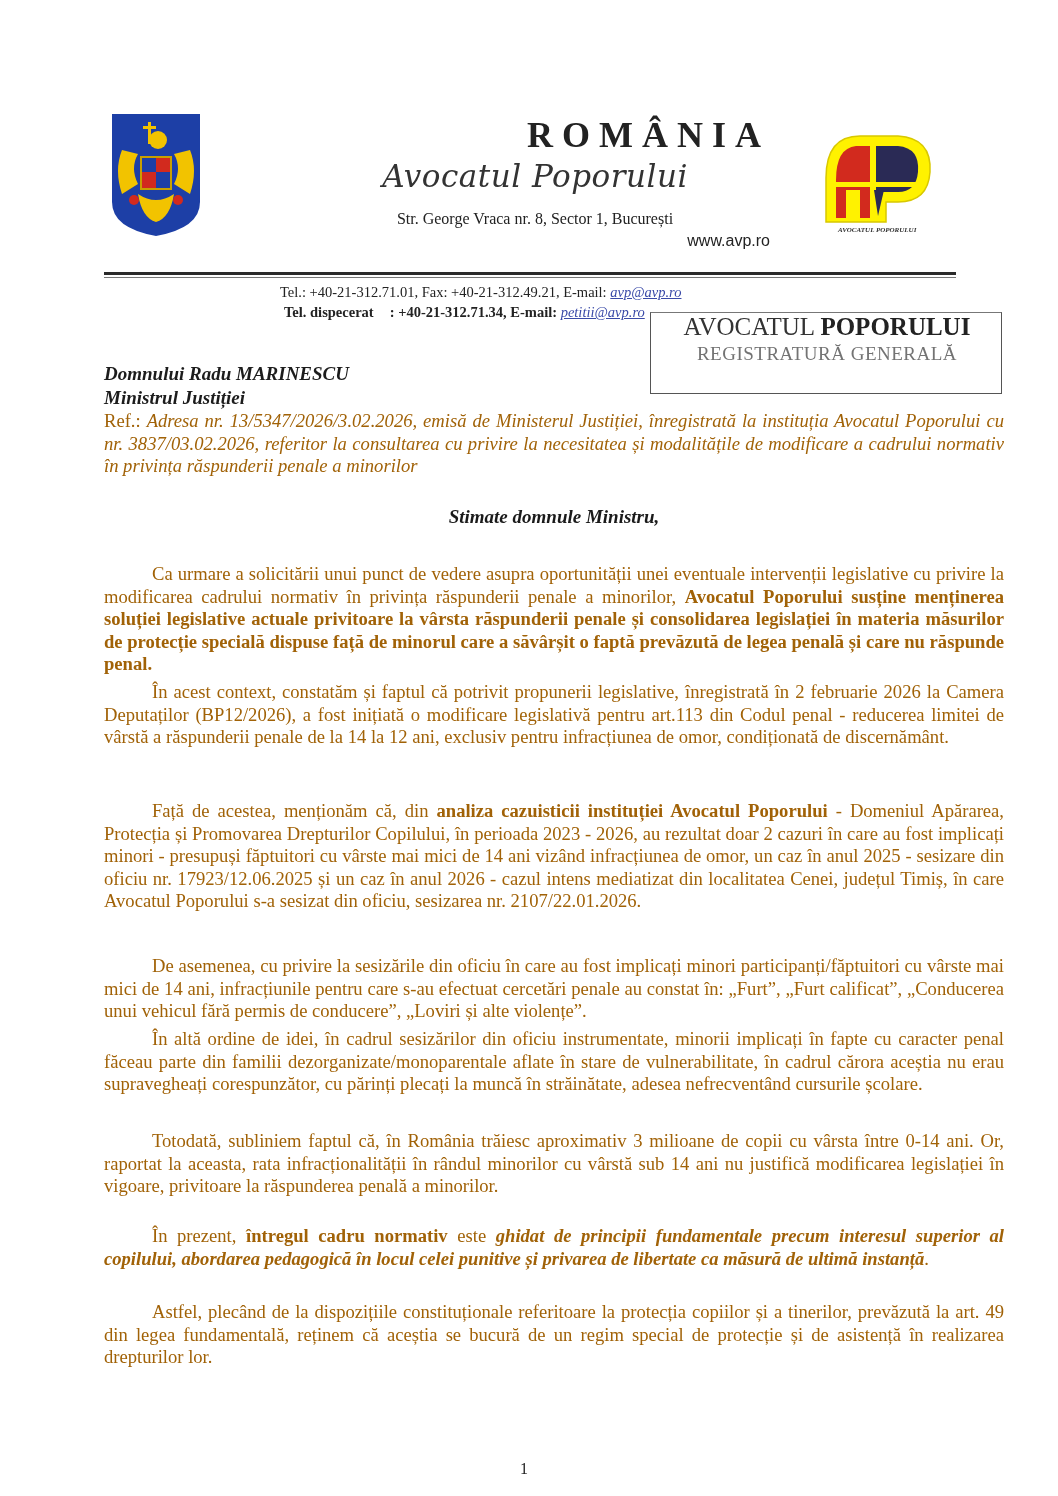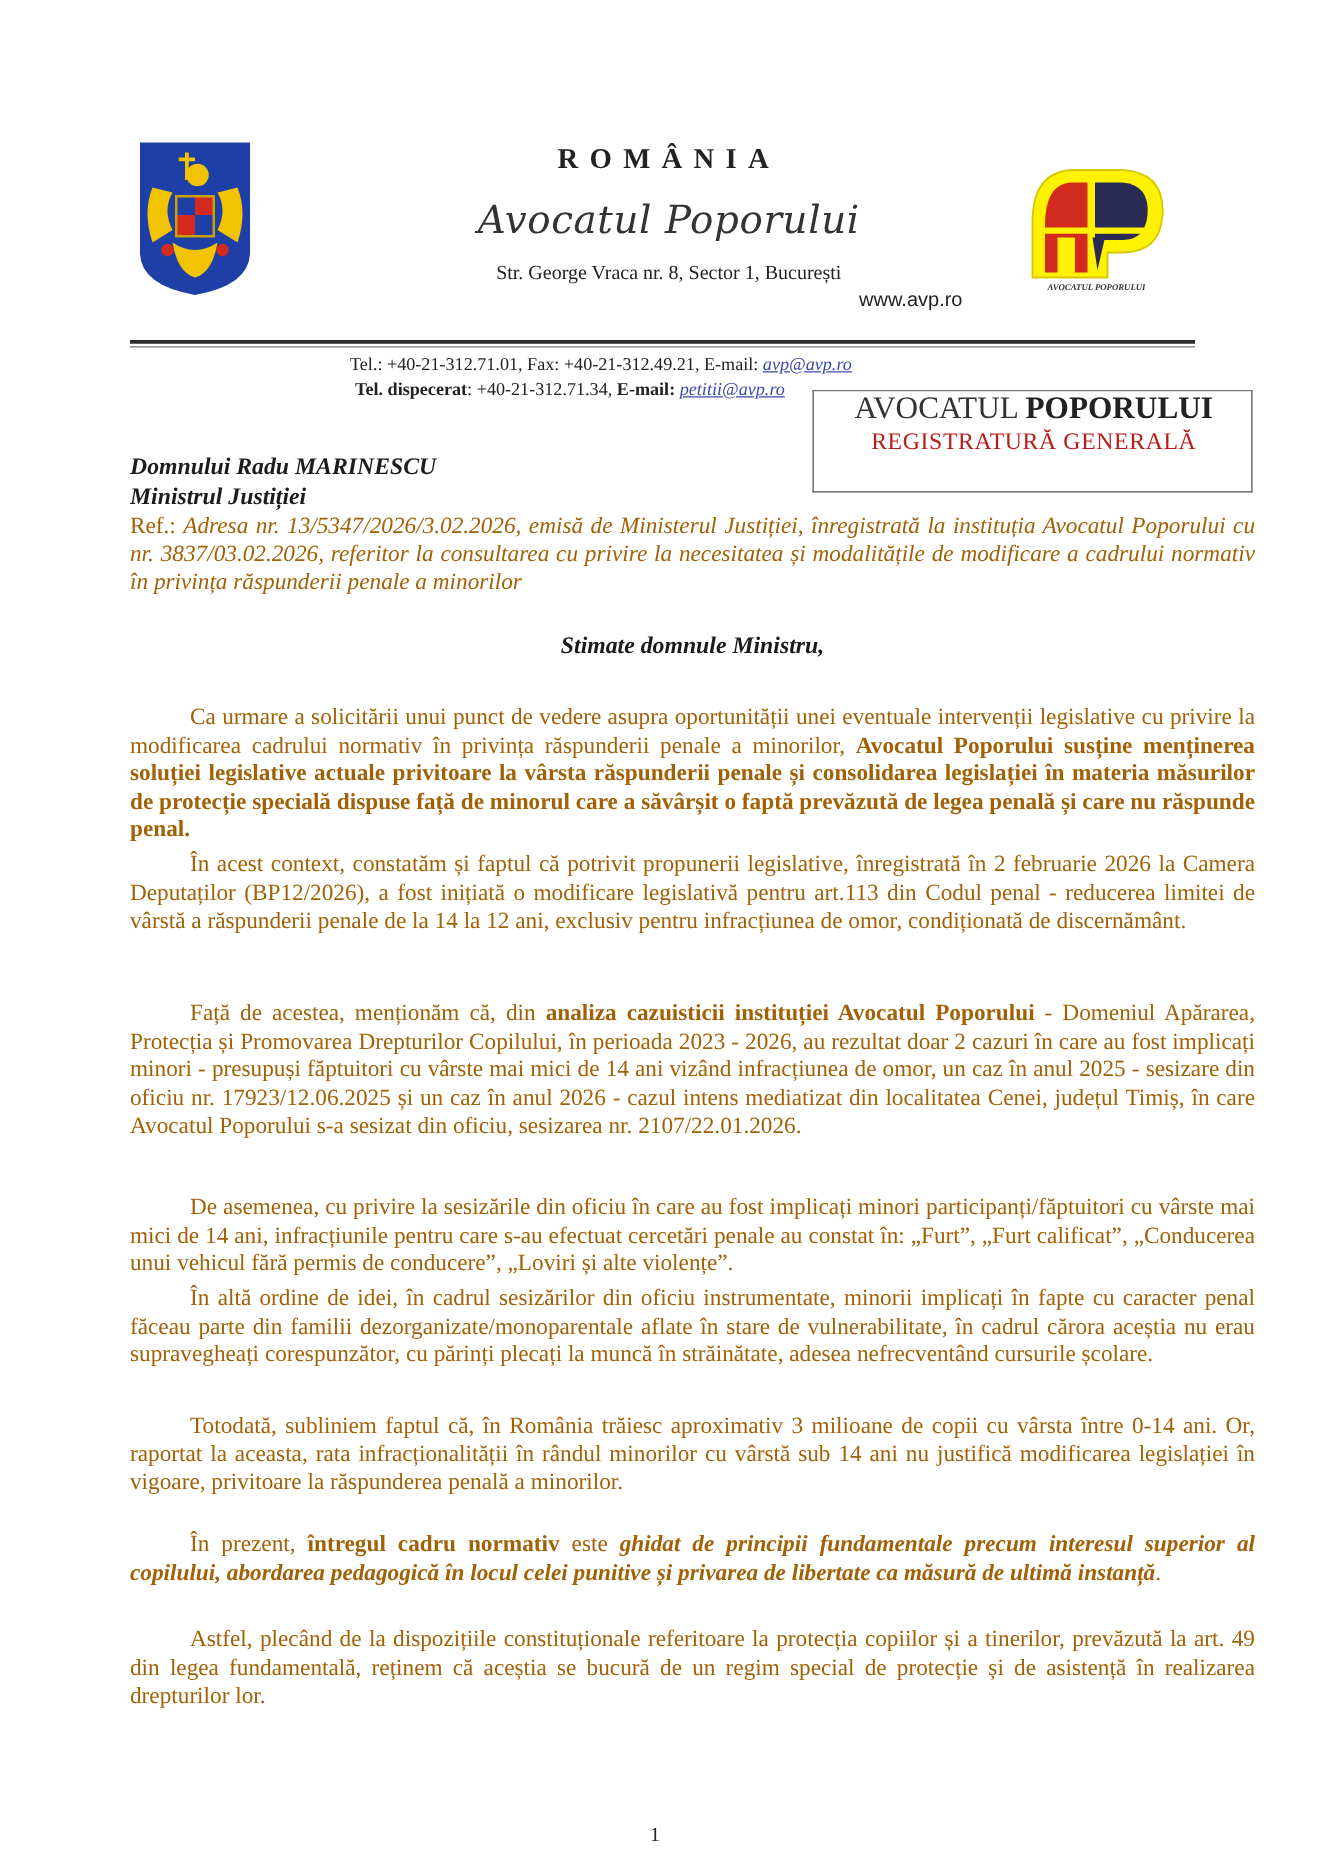--- a/index.html
+++ b/index.html
@@ -3,42 +3,42 @@
 <meta charset="utf-8">
 <style>
   html, body { margin: 0; padding: 0; background: #ffffff; }
   body { width: 1058px; height: 1496px; position: relative; overflow: hidden;
          font-family: "Liberation Serif", "DejaVu Serif", serif; color: #1a1a1a; }
   .abs { position: absolute; }
 
   
   #coat { left: 108px; top: 110px; width: 96px; height: 128px; }
   #ap-logo { left: 812px; top: 128px; width: 130px; height: 112px; }
-  #title-romania { left: 300px; top: 114px; width: 470px; text-align: center;
-    font-size: 23px; font-weight: bold; letter-spacing: 9px; color: #222; }
+  #title-romania { left: 300px; top: 114px; width: 470px; text-align: right;
+    font-size: 36px; font-weight: bold; letter-spacing: 9px; color: #222; }
   #title-avp { left: 300px; top: 158px; width: 470px; text-align: center;
     font-family: "DejaVu Serif", serif; font-style: italic; font-size: 31px; color: #333;
     letter-spacing: 0.5px; }
   #addr { left: 300px; top: 210px; width: 470px; text-align: center; font-size: 16px; color: #222; }
   #web { left: 300px; top: 232px; width: 470px; text-align: right; font-size: 16px;
     font-family: "Liberation Sans", sans-serif; color: #222; }
   #hr-top { left: 104px; top: 272px; width: 852px; height: 3px; background: #2b2b2b; }
   #hr-top2 { left: 104px; top: 277px; width: 852px; height: 1px; background: #777; }
 
   #contact1 { left: 280px; top: 284px; font-size: 14.5px; color: #222; white-space: nowrap; }
   #contact2 { left: 284px; top: 304px; font-size: 14.5px; color: #222; white-space: nowrap; font-weight: bold; }
-  #contact2 .nb { font-weight: normal; }
+  #contact2 .nb { font-weight: bold; margin-left: 16px; }
   .link { color: #3a4aa8; font-style: italic; text-decoration: underline; font-weight: normal; }
 
   
   #stamp { left: 650px; top: 312px; width: 352px; height: 82px;
     border: 1.5px solid #555; border-top: 1px solid #777; box-sizing: border-box; }
   #stamp-l1 { left: 0; top: 0px; width: 352px; text-align: center; font-size: 25px; color: #333; white-space: nowrap; }
   #stamp-l1 b { font-weight: bold; color: #222; }
-  #stamp-l2 { left: 0; top: 30px; width: 352px; text-align: center; font-size: 19px; color: #b91c1c; letter-spacing: 0.5px; }
+  #stamp-l2 { left: 0; top: 30px; width: 352px; text-align: center; font-size: 19px; color: #737373; letter-spacing: 0.5px; }
   #stamp-l3 { left: 10px; top: 52px; width: 340px; font-size: 19px; color: #444; white-space: nowrap; }
   #stamp-l3 .hand { font-family: "DejaVu Serif", serif; font-style: italic; color: #5a6bc9; font-size: 20px; }
   #stamp-l3 .date { color: #333; font-family: "Liberation Sans Narrow", "Liberation Sans", sans-serif; font-size: 19px; }
 
   
   #recipient { left: 104px; top: 363px; font-size: 19px; font-style: italic; font-weight: bold; color: #1c1c1c; }
   #minister { left: 104px; top: 387px; font-size: 19px; font-style: italic; font-weight: bold; color: #1c1c1c; }
 
   
   .para { position: absolute; left: 104px; width: 900px; font-size: 18.6px; line-height: 22.5px;

